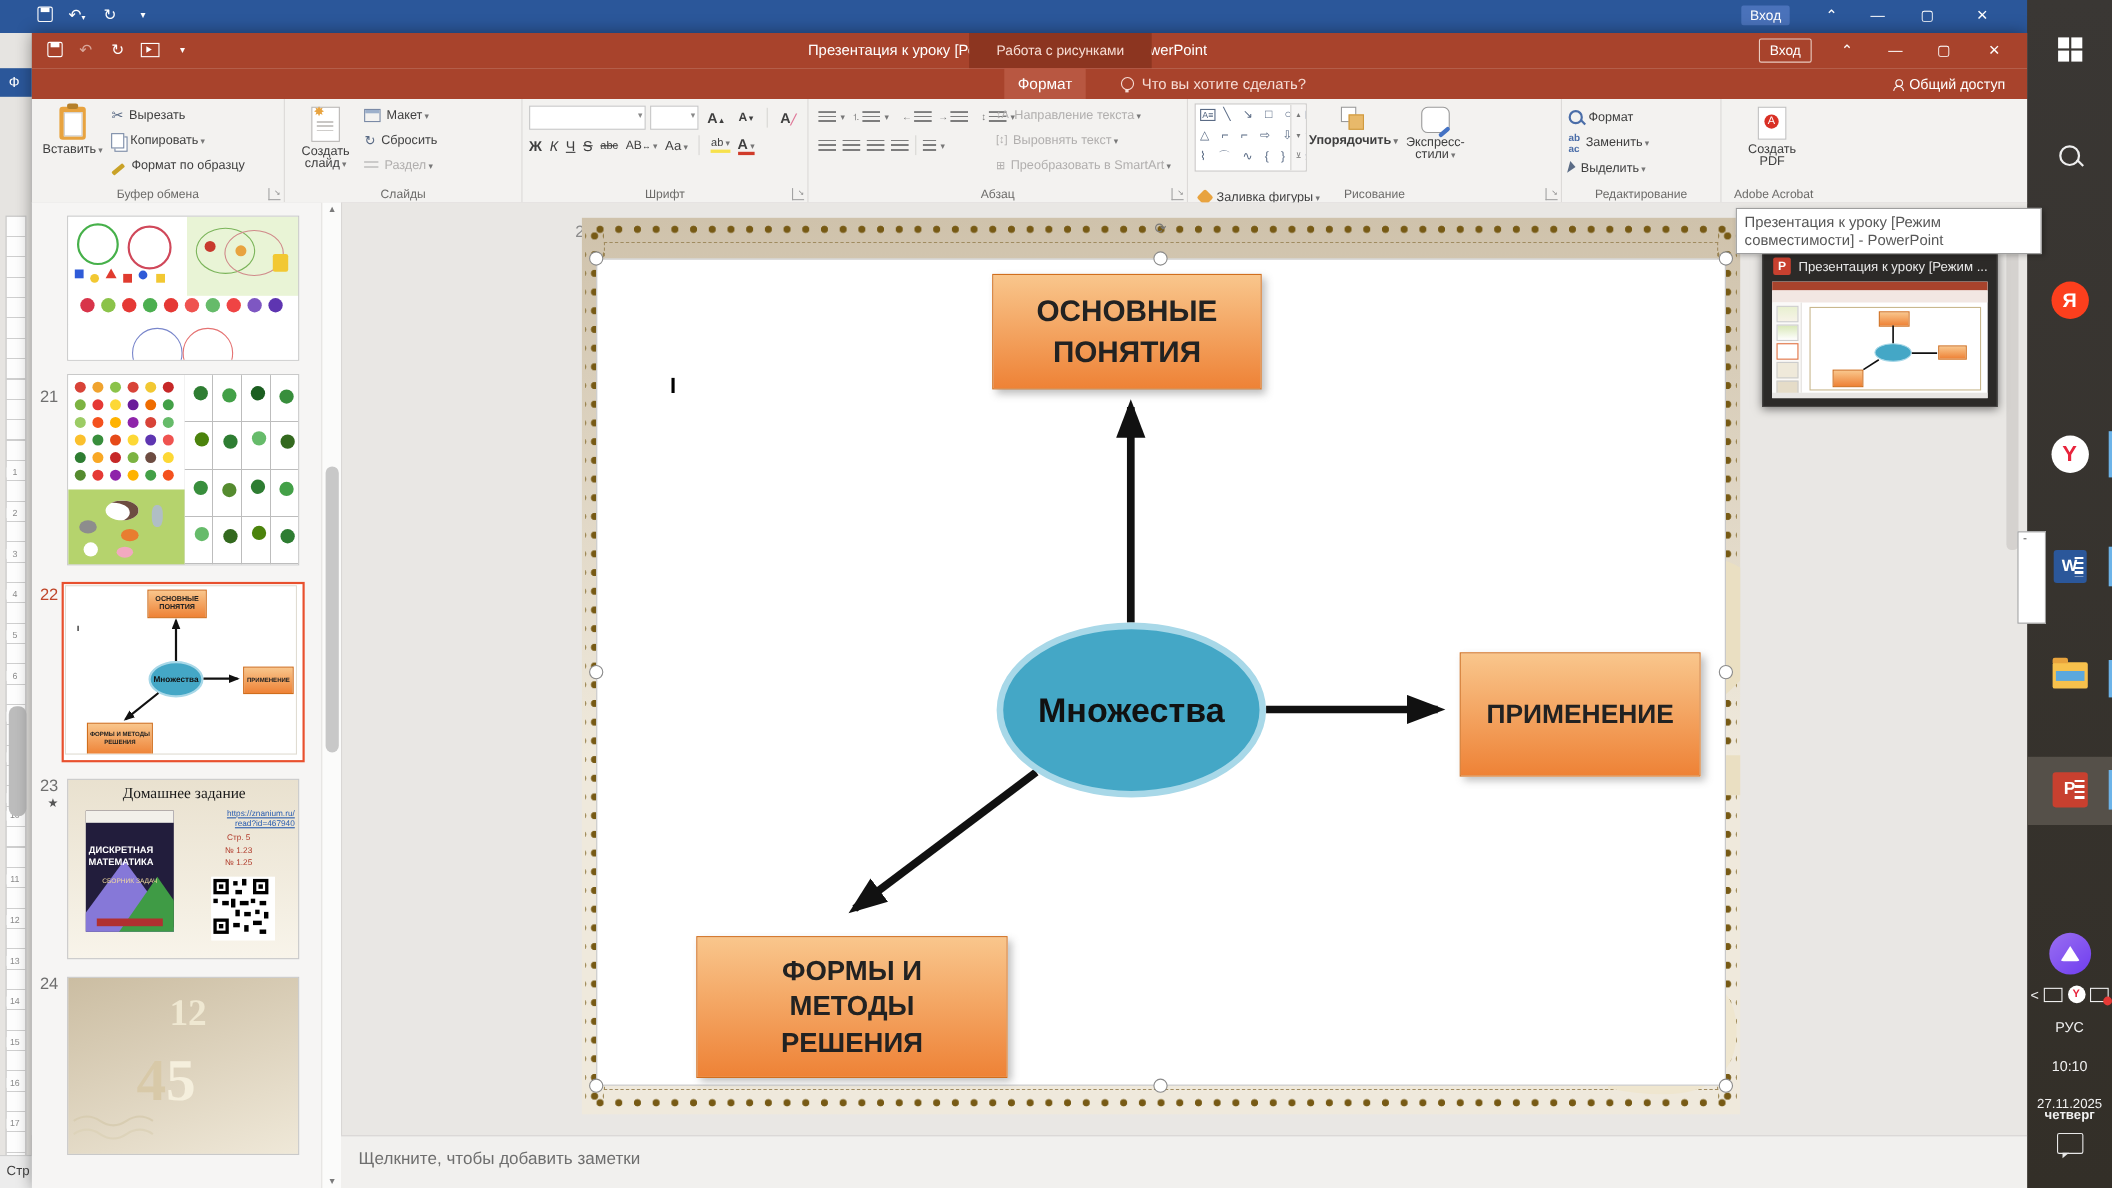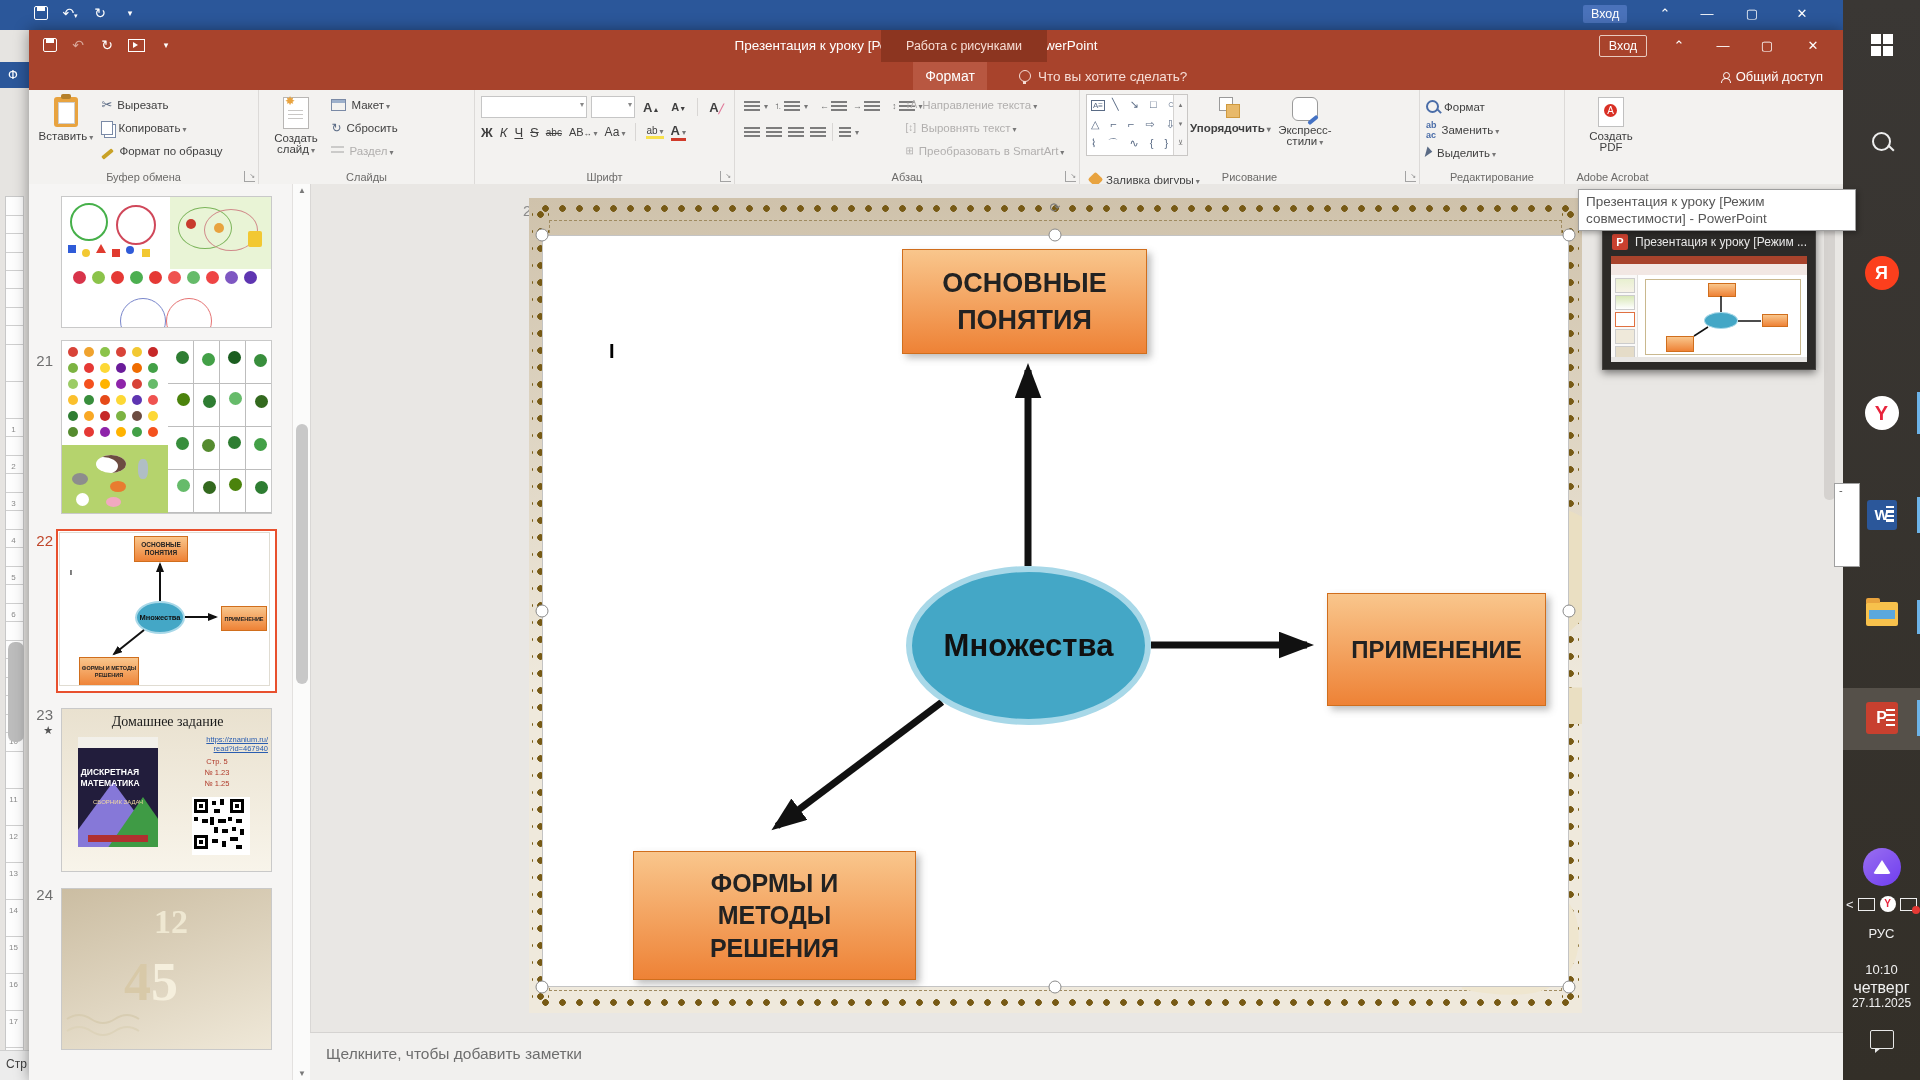--- a/index.html
+++ b/index.html
@@ -656,21 +656,21 @@
     <div class="trayrow" style="top:894px;height:20px;">
       <span class="chev">&lt;</span>
       <span class="monic"></span>
       <span class="ymini">Y</span>
       <span class="castic">
           <span class="badge"></span>
         </span>
     </div>
     <div class="traytxt" style="top:926px;font-size:13px;">РУС</div>
     <div class="traytxt" style="top:962px;font-size:13px;">10:10</div>
-    <div class="traytxt" style="top:979px;font-size:16px;">четверг</div>
+    <div class="traytxt" style="top:1006px;font-size:12px;font-weight:bold;">четверг</div>
     <div class="traytxt" style="top:996px;font-size:12px;">27.11.2025</div>
     <div class="tbi" style="top:1030px;">
         <div class="notific"></div>
       </div>
   </div>
 
   <div class="abs tooltip-frag">-</div>
 
   <div class="abs tooltip">Презентация к уроку [Режим совместимости] - PowerPoint</div>
 

